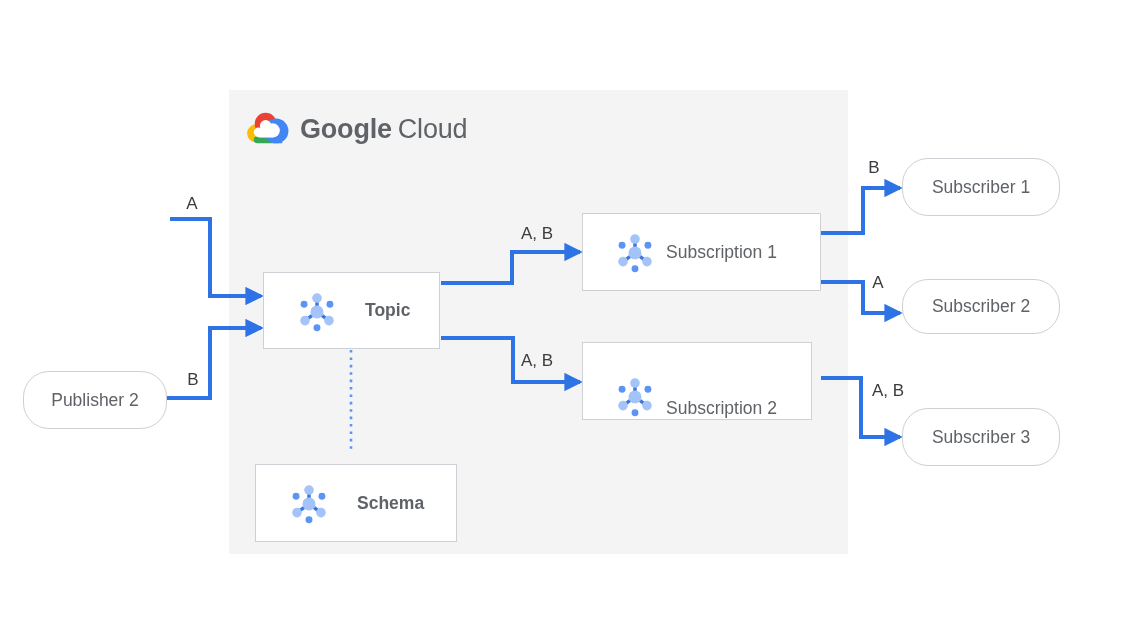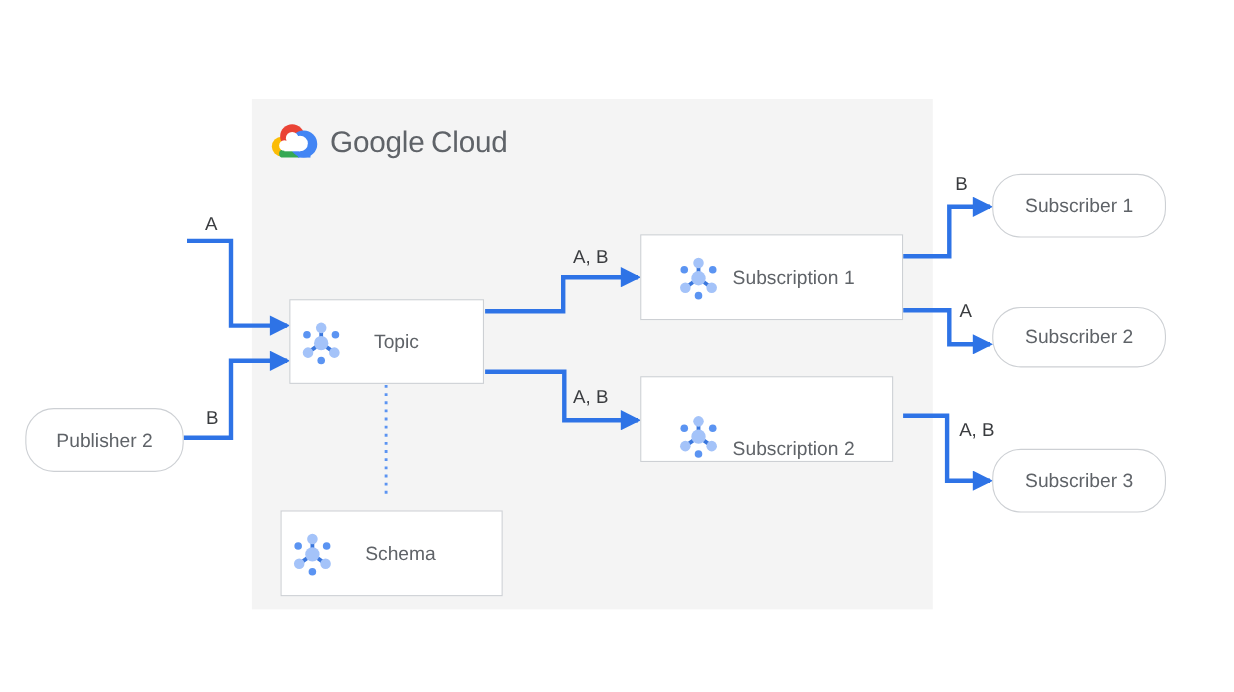--- a/index.html
+++ b/index.html
@@ -13,29 +13,29 @@
     --label-dark:#3a3c3f;
   }
   html,body{margin:0;padding:0;background:#fff;}
   .canvas{
     position:relative;width:1122px;height:629px;background:#ffffff;
     font-family:"Liberation Sans", sans-serif;overflow:hidden;
   }
   .panel{position:absolute;left:229px;top:90px;width:619px;height:464px;background:var(--panel-bg);}
   .logo{position:absolute;left:245px;top:110px;display:flex;align-items:center;gap:9px;}
   .logo-word{font-size:27px;color:var(--text-gray);letter-spacing:-0.2px;white-space:nowrap;}
-  .logo-word .w1{font-weight:400;}
+  .logo-word .w1{font-weight:700;}
   .logo-word .w2{font-weight:400;margin-left:6px;}
   .node{
     position:absolute;background:#fff;border:1px solid var(--box-border);
     box-sizing:border-box;display:flex;align-items:center;
     color:var(--text-gray);font-size:17.5px;white-space:nowrap;
   }
   .node.plain{justify-content:center;border-radius:26px;}
-  .node.iconbox{gap:25px;padding-left:5px;}
+  .node.iconbox{gap:25px;padding-left:30px;font-weight:bold;}
   .node.subbox{gap:8px;padding-left:29px;}
   #publisher1{left:26px;top:190px;width:144px;height:58px;}
   #publisher2{left:23px;top:371px;width:144px;height:58px;}
   #topic{left:263px;top:272px;width:177px;height:77px;}
   #schema{left:255px;top:452px;width:202px;height:78px;margin-top:12px;}
   #subscription1{left:582px;top:213px;width:239px;height:78px;}
   #subscription2{left:582px;top:342px;width:230px;height:78px;align-items:flex-end;}
   #subscriber1{left:902px;top:158px;width:158px;height:58px;}
   #subscriber2{left:902px;top:279px;width:158px;height:55px;}
   #subscriber3{left:902px;top:408px;width:158px;height:58px;}

